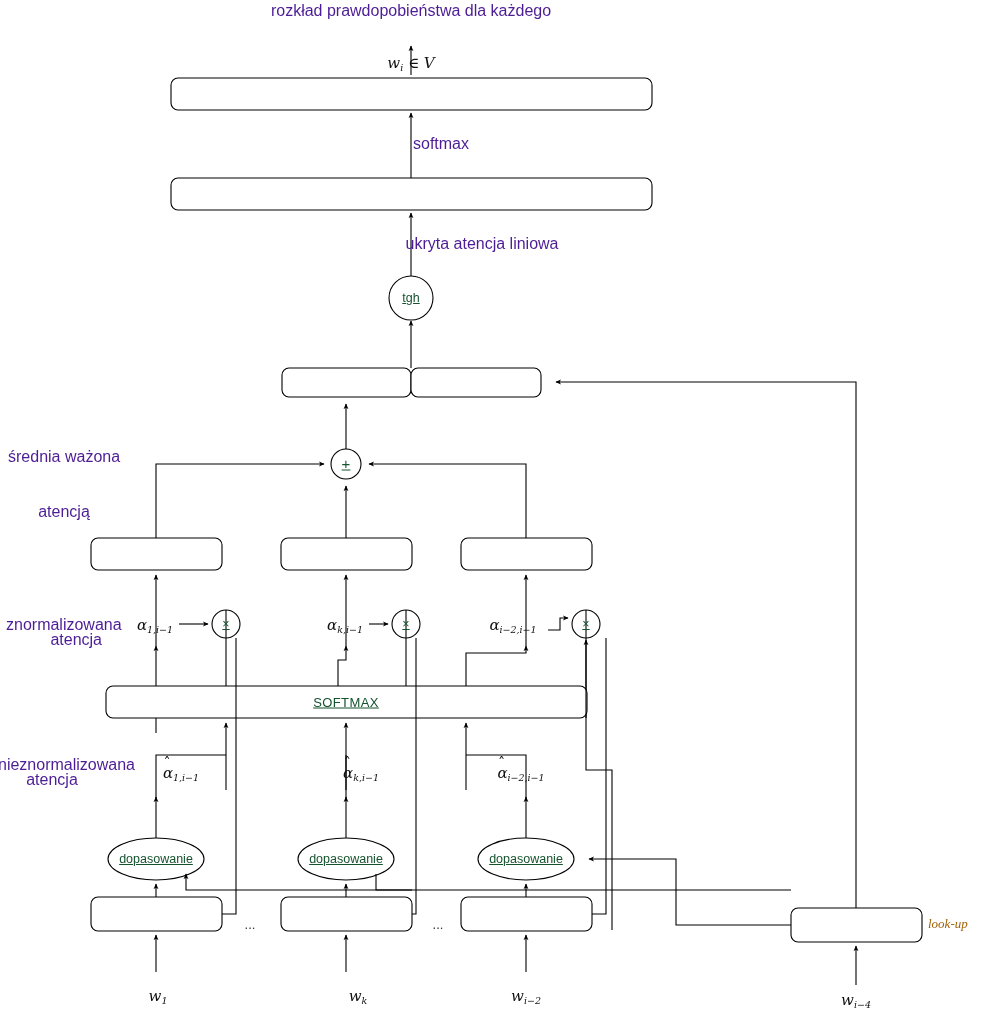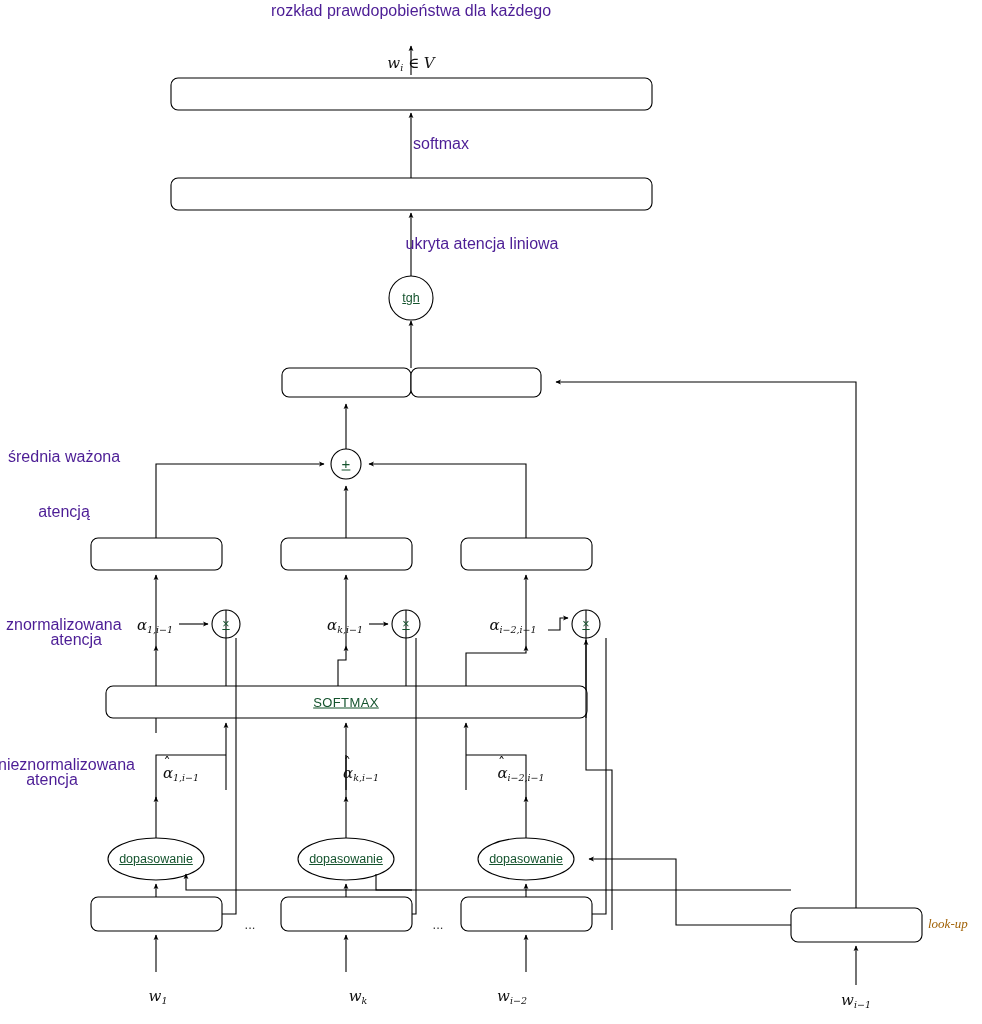--- a/index.html
+++ b/index.html
@@ -257,23 +257,23 @@
   <div class="math" style="left:521px; top:764px;">
     <span class="hat">α</span><sub>i−2,i−1</sub>
   </div>
 
   <div class="math" style="left:158px; top:987px;">
     <i>w</i><sub>1</sub>
   </div>
   <div class="math" style="left:346px; top:987px;margin-left:12px;">
     <i>w</i><sub>k</sub>
   </div>
-  <div class="math" style="left:512px; top:987px;">
+  <div class="math" style="left:526px; top:987px;">
     <i>w</i><sub>i−2</sub>
   </div>
   <div class="math" style="left:856px; top:991px;">
-    <i>w</i><sub>i−1</sub>
+    <i>w</i><sub>i−4</sub>
   </div>
 
   <div class="dots" style="left:250px; top:917px;">...</div>
   <div class="dots" style="left:438px; top:917px;">...</div>
 
 </div>
 
 </body></html>

